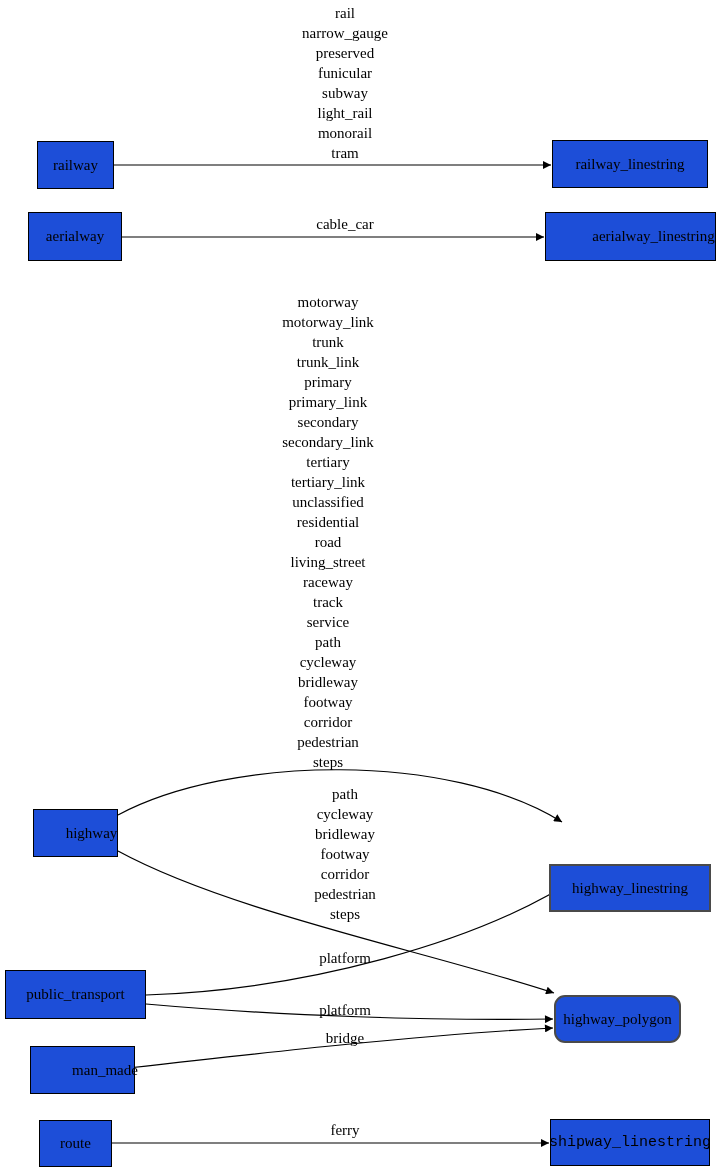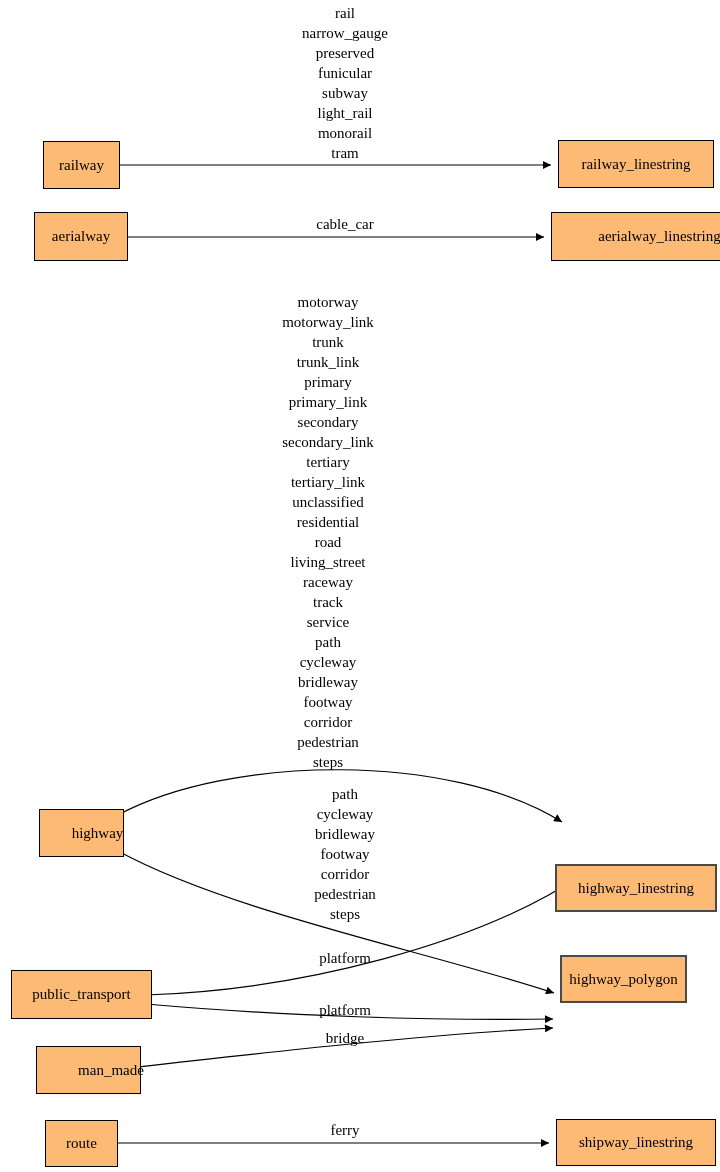--- a/index.html
+++ b/index.html
@@ -23,27 +23,26 @@
   }
   .edge {
     fill: none;
     stroke: #000000;
     stroke-width: 1.2;
   }
   .node {
     position: absolute;
     box-sizing: border-box;
     border: 1px solid #000000;
-    background: #fdba74;
+    background: #1d4ed8;
     display: flex;
     align-items: center;
     justify-content: center;
     font-size: 15px;
     white-space: nowrap;
-    margin-left: 6px;
   }
   .node.thick {
     border-width: 2px;
     border-color: #4a4a4a;
   }
   .edge-label {
     position: absolute;
     transform: translateX(-50%);
     text-align: center;
     font-size: 15px;
@@ -93,24 +92,24 @@
 
   <div class="node" style="left:552px; top:140px; width:156px; height:48px;">
     <span>railway_linestring</span>
   </div>
   <div class="node" style="left:545px; top:212px; width:171px; height:49px;padding-left:46px;">
     <span>aerialway_linestring</span>
   </div>
   <div class="node thick" style="left:549px; top:864px; width:162px; height:48px;">
     <span>highway_linestring</span>
   </div>
-  <div class="node thick" style="left:554px; top:955px; width:127px; height:48px;">
+  <div class="node thick" style="left:554px; top:995px; width:127px; height:48px;border-radius:11px;">
     <span>highway_polygon</span>
   </div>
-  <div class="node" style="left:550px; top:1119px; width:160px; height:47px;">
+  <div class="node" style="left:550px; top:1119px; width:160px; height:47px;font-family:Liberation Mono, monospace;">
     <span>shipway_linestring</span>
   </div>
 
   <div class="edge-label" style="left:345px; top:3px;">rail
 narrow_gauge
 preserved
 funicular
 subway
 light_rail
 monorail

